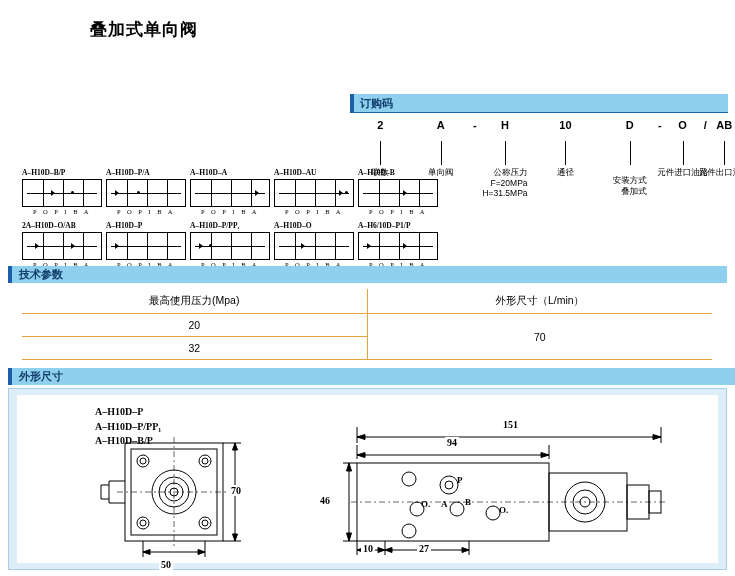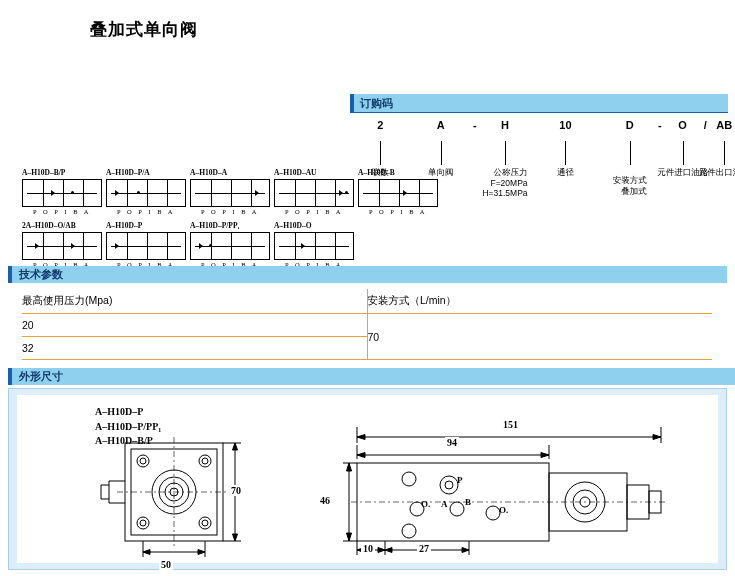--- a/index.html
+++ b/index.html
@@ -167,20 +167,21 @@
   
   .spec-table {
     position: absolute;
     left: 22px;
     top: 289px;
     width: 690px;
     border-collapse: collapse;
     font-size: 10.5px;
   }
   .spec-table td {
+    text-align: center;
     padding: 5px 0;
     border-bottom: 1px solid #e4a33a;
   }
   .spec-table .vsplit {
     border-right: 1px solid #e4a33a;
   }
   .spec-table tr:last-child td {
     border-bottom: 1px solid #e4a33a;
   }
 
@@ -388,30 +389,42 @@
         <div class="sym-box">
           <div class="vline" style="left:20px"></div>
             <div class="vline" style="left:40px"></div>
             <div class="vline" style="left:60px"></div>
           <div class="hline" style="left:4px;right:4px;top:13px"></div>
           <div class="arrow" style="left:26px;top:10px"></div>
         </div>
         <div class="sym-ports">P O P I B A</div>
       </div>
 
+      <div class="sym-cell">
+        <div class="sym-name">A–H6/10D–P1/P</div>
+        <div class="sym-box">
+          <div class="vline" style="left:20px"></div>
+            <div class="vline" style="left:40px"></div>
+            <div class="vline" style="left:60px"></div>
+          <div class="hline" style="left:4px;right:4px;top:13px"></div>
+          <div class="arrow" style="left:8px;top:10px"></div>
+          <div class="arrow" style="left:44px;top:10px"></div>
+        </div>
+        <div class="sym-ports">P O P I B A</div>
+      </div>
     </div>
   </div>
 
   <div class="section-bar" style="left:8px;top:266px;width:719px;">技术参数</div>
 
   <table class="spec-table">
     <tbody>
         <tr>
       <td class="vsplit" style="width:50%">最高使用压力(Mpa)</td>
-      <td style="width:50%">安装方式（L/min）</td>
+      <td style="width:50%">外形尺寸（L/min）</td>
     </tr>
     <tr>
       <td class="vsplit">20</td>
       <td rowspan="2">70</td>
     </tr>
     <tr>
       <td class="vsplit">32</td>
     </tr>
   </tbody>
     </table>

